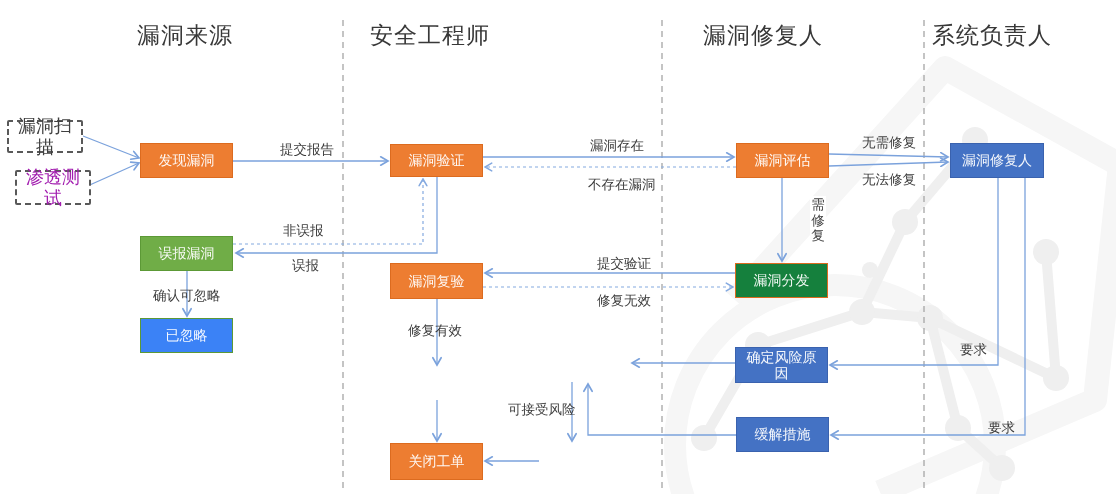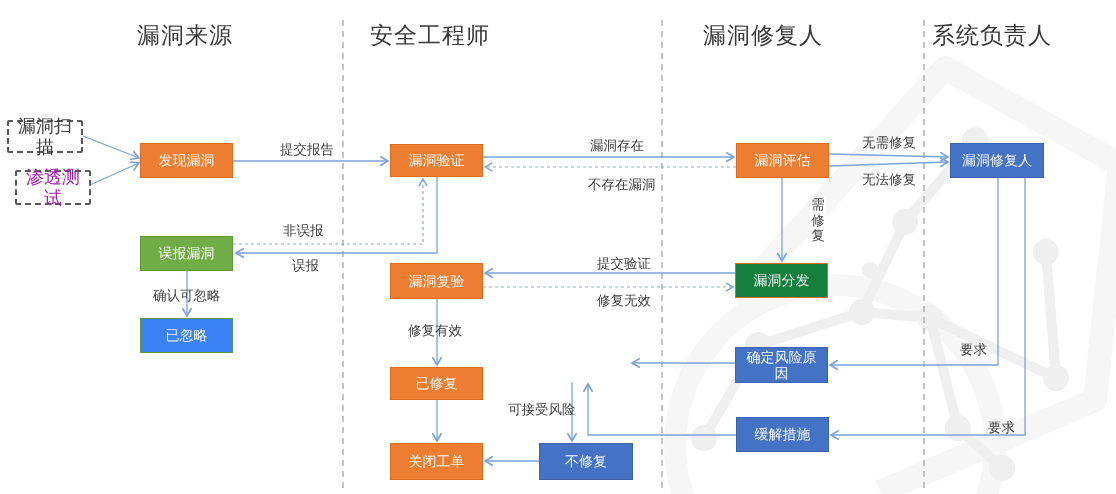--- a/index.html
+++ b/index.html
@@ -86,24 +86,22 @@
   <div id="node-layer">
       <div class="node source" style="left: 7px; top: 120px; width: 76px; height: 33px; border-color: rgb(89, 89, 89); color: rgb(63, 63, 63);">漏洞扫描</div>
       <div class="node source" style="left: 15px; top: 170px; width: 76px; height: 35px; border-color: rgb(89, 89, 89); color: #a21caf;">渗透测试</div>
       <div class="node orange" style="left: 140px; top: 143px; width: 93px; height: 35px; background: rgb(237, 125, 49); border-color: rgb(220, 107, 31);">发现漏洞</div>
       <div class="node orange" style="left: 390px; top: 144px; width: 93px; height: 33px; background: rgb(237, 125, 49); border-color: rgb(220, 107, 31);">漏洞验证</div>
       <div class="node orange" style="left: 736px; top: 143px; width: 93px; height: 35px; background: rgb(237, 125, 49); border-color: rgb(220, 107, 31);">漏洞评估</div>
       <div class="node blue" style="left: 950px; top: 143px; width: 94px; height: 35px; background: rgb(68, 114, 196); border-color: rgb(58, 98, 174);">漏洞修复人</div>
       <div class="node green" style="left: 140px; top: 236px; width: 93px; height: 35px; background: rgb(112, 173, 71); border-color: rgb(92, 153, 54);">误报漏洞</div>
       <div class="node green" style="left: 140px; top: 318px; width: 93px; height: 35px; background: #3b82f6; border-color: rgb(92, 153, 54);">已忽略</div>
       <div class="node orange" style="left: 390px; top: 263px; width: 93px; height: 36px; background: rgb(237, 125, 49); border-color: rgb(220, 107, 31);">漏洞复验</div>
-      <div class="node orange" style="left: 390px; top: 367px; width: 93px; height: 33px; background: rgb(237, 125, 49); border-color: rgb(220, 107, 31);">已修复</div>
       <div class="node orange" style="left: 390px; top: 443px; width: 93px; height: 37px; background: rgb(237, 125, 49); border-color: rgb(220, 107, 31);">关闭工单</div>
       <div class="node orange" style="left: 735px; top: 263px; width: 93px; height: 35px; background: #15803d; border-color: rgb(220, 107, 31);">漏洞分发</div>
-      <div class="node blue" style="left: 539px; top: 443px; width: 94px; height: 37px; background: rgb(68, 114, 196); border-color: rgb(58, 98, 174);">不修复</div>
       <div class="node blue" style="left: 735px; top: 347px; width: 93px; height: 36px; background: rgb(68, 114, 196); border-color: rgb(58, 98, 174);">确定风险原因</div>
       <div class="node blue" style="left: 736px; top: 417px; width: 93px; height: 35px; background: rgb(68, 114, 196); border-color: rgb(58, 98, 174);">缓解措施</div>
     </div>
 
   <div id="label-layer">
       <div class="lane-header" style="left: 137px; top: 20px; color: rgb(56, 56, 56);">漏洞来源</div>
       <div class="lane-header" style="left: 370px; top: 20px; color: rgb(56, 56, 56);">安全工程师</div>
       <div class="lane-header" style="left: 703px; top: 20px; color: rgb(56, 56, 56);">漏洞修复人</div>
       <div class="lane-header" style="left: 932px; top: 20px; color: rgb(56, 56, 56);">系统负责人</div>
       <div class="elabel" style="left: 280px; top: 141px; color: rgb(60, 60, 60);">提交报告</div>

